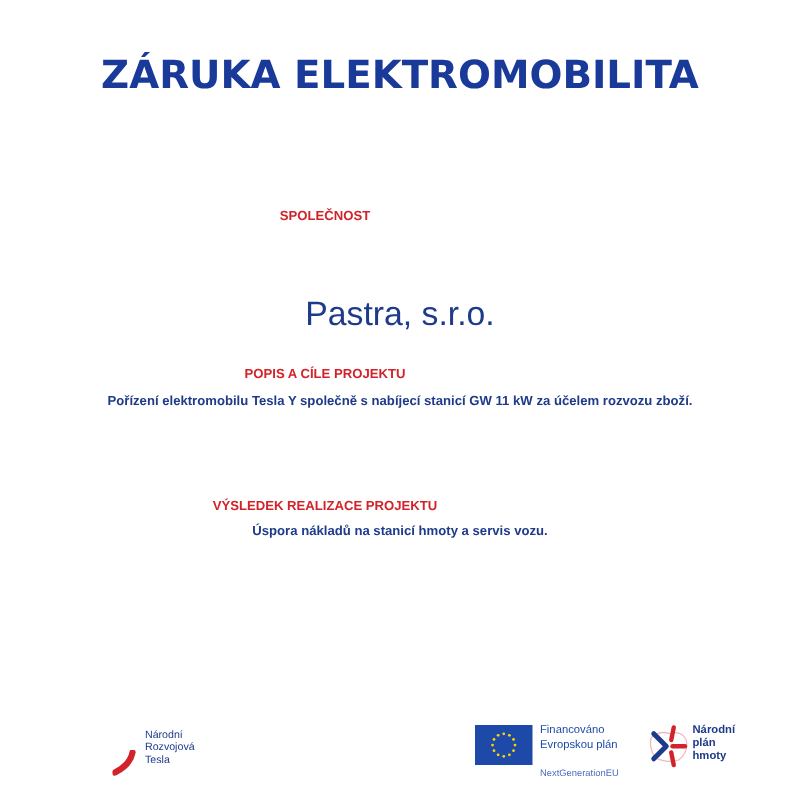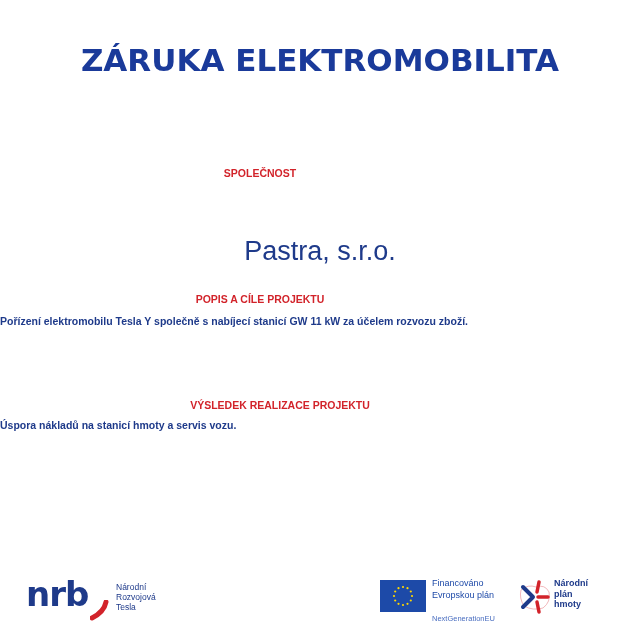--- a/index.html
+++ b/index.html
@@ -11,21 +11,21 @@
       position: absolute; left: 0; width: 640px; top: 42px; text-align: center;
       font-family: "DejaVu Sans", sans-serif; font-weight: bold; font-size: 31px;
       color: #1a3a9a; letter-spacing: 0px;
     }
     .label-red {
       position: absolute; left: 0; width: 520px; text-align: center;
       color: #d2232a; font-weight: bold; font-size: 10.5px;
       font-family: "Liberation Sans", sans-serif;
     }
     .value-blue {
-      position: absolute; left: 0; width: 640px; text-align: left;
+      position: absolute; left: 0; width: 640px; text-align: center;
       color: #1e3a8a; font-weight: bold; font-size: 10.5px;
       font-family: "Liberation Sans", sans-serif;
     }
     .company {
       position: absolute; left: 0; width: 640px; top: 188px; text-align: center;
       color: #1e3a8a; font-weight: normal; font-size: 27px;
       font-family: "Liberation Sans", sans-serif;
       margin-top: 48px;
     }
     .nrb { position: absolute; left: 20px; top: 570px; width: 160px; height: 58px; }
@@ -55,25 +55,24 @@
 <body>
 
 <div class="title">ZÁRUKA ELEKTROMOBILITA</div>
 
 <div class="label-red" style="top:167px;">SPOLEČNOST</div>
 <div class="company">Pastra, s.r.o.</div>
 
 <div class="label-red" style="top:293px;">POPIS A CÍLE PROJEKTU</div>
 <div class="value-blue" style="top:315px;">Pořízení elektromobilu Tesla Y společně s nabíjecí stanicí GW 11 kW za účelem rozvozu zboží.</div>
 
-<div class="label-red" style="top:399px;padding-left:20px;">VÝSLEDEK REALIZACE PROJEKTU</div>
+<div class="label-red" style="top:399px;">VÝSLEDEK REALIZACE PROJEKTU</div>
 <div class="value-blue" style="top:419px;">Úspora nákladů na stanicí hmoty a servis vozu.</div>
 
 <div class="nrb">
-  <div class="nrb-word">nrb</div>
   <svg class="nrb-swoosh" width="22" height="22" viewBox="0 0 22 22">
     <path d="M16 2 Q14 12 2 18" stroke="#d2232a" stroke-width="5" fill="none" stroke-linecap="round"></path>
   </svg>
   <div class="nrb-text">
     <div>Národní</div>
     <div>Rozvojová</div>
     <div>Tesla</div>
   </div>
 </div>
 

